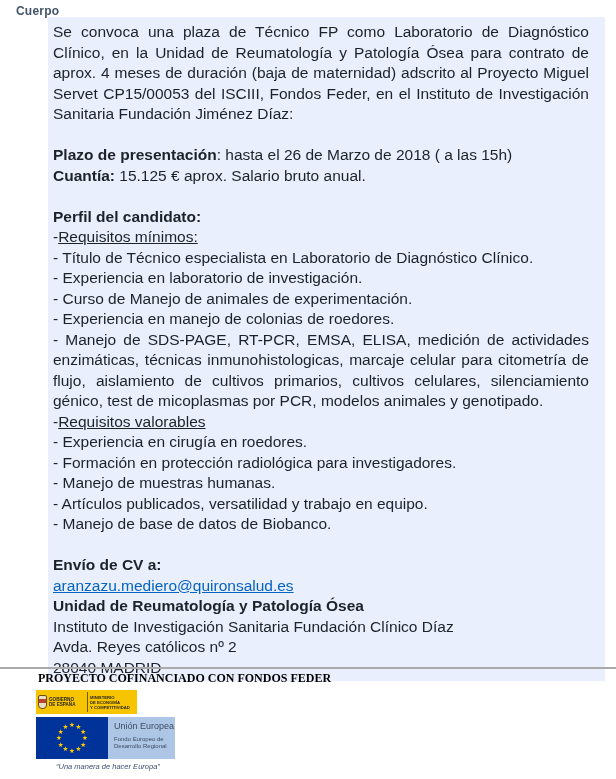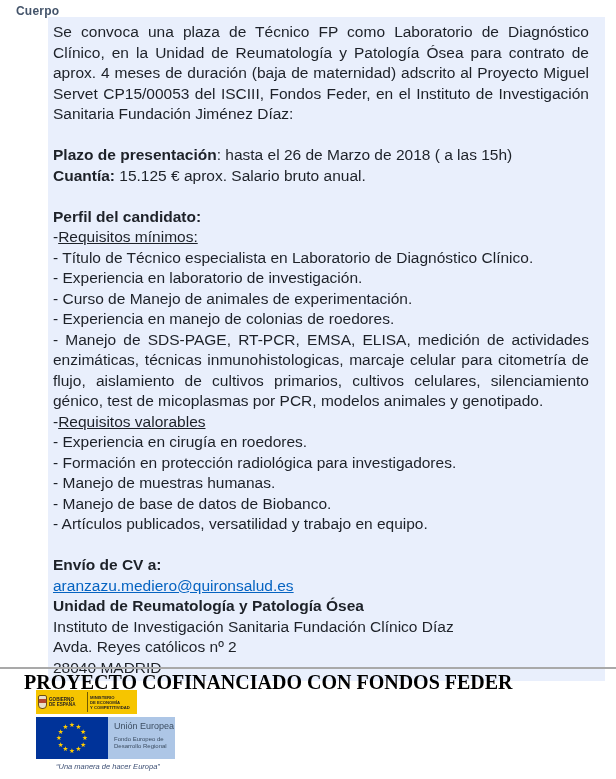--- a/index.html
+++ b/index.html
@@ -20,22 +20,22 @@
   .line { margin:0; }
   .spacer { height:20.5px; }
   .bold { font-weight:bold; }
   .ul { text-decoration:underline; }
   .link { color:#0563c1; text-decoration:underline; cursor:pointer;text-align:right; }
 
   .footer-divider {
     position:absolute; left:0; top:667px; width:616px; height:2px; background:#a9a9a9;
   }
   .footer-title {
-    position:absolute; left:24px; top:671px;
-    font-family:"Liberation Serif", serif; font-weight:bold; font-size:20px; color:#000000;
+    position:absolute; left:38px; top:671px;
+    font-family:"Liberation Serif", serif; font-weight:bold; font-size:12px; color:#000000;
   }
   .logo-row1 { position:absolute; left:36px; top:690px; width:139px; height:27px; display:flex;flex-direction:column; }
   .flag-strip { width:8px; height:27px;
     background:linear-gradient(180deg,#c60b1e 0 26%,#ffc400 26% 74%,#c60b1e 74% 100%); }
   .gob-yellow { width:101px; background:#f6c500; display:flex; align-items:center; box-sizing:border-box; padding:2px 2px; }
   .crest { width:9px; height:14px; margin-right:2px;
     background:linear-gradient(180deg,#e8dfc8 0 22%,#b5452f 22% 62%,#e8dfc8 62% 100%);
     border:1px solid #6d4e12; border-radius:2px 2px 4px 4px; box-sizing:border-box; }
   .gob-text { font-size:4.6px; line-height:5.4px; font-weight:bold; color:#231f20; white-space:pre-line; width:36px; }
   .min-sep { width:1px; height:20px; background:rgba(0,0,0,0.55); margin:0 2px; }
@@ -75,22 +75,22 @@
     <div class="line"><span>-</span><span class="ul">Requisitos mínimos:</span></div>
     <div class="line">- Título de Técnico especialista en Laboratorio de Diagnóstico Clínico.</div>
     <div class="line">- Experiencia en laboratorio de investigación.</div>
     <div class="line">- Curso de Manejo de animales de experimentación.</div>
     <div class="line">- Experiencia en manejo de colonias de roedores.</div>
     <p class="p-just">- Manejo de SDS-PAGE, RT-PCR, EMSA, ELISA, medición de actividades enzimáticas, técnicas inmunohistologicas, marcaje celular para citometría de flujo, aislamiento de cultivos primarios, cultivos celulares, silenciamiento génico, test de micoplasmas por PCR, modelos animales y genotipado.</p>
     <div class="line"><span>-</span><span class="ul">Requisitos valorables</span></div>
     <div class="line">- Experiencia en cirugía en roedores.</div>
     <div class="line">- Formación en protección radiológica para investigadores.</div>
     <div class="line">- Manejo de muestras humanas.</div>
+    <div class="line">- Artículos publicados, versatilidad y trabajo en equipo.</div>
     <div class="line">- Manejo de base de datos de Biobanco.</div>
-    <div class="line">- Artículos publicados, versatilidad y trabajo en equipo.</div>
     <div class="spacer"></div>
 
     <div class="line bold">Envío de CV a:</div>
     <div class="line"><a class="link">aranzazu.mediero@quironsalud.es</a></div>
     <div class="line bold">Unidad de Reumatología y Patología Ósea</div>
     <div class="line">Instituto de Investigación Sanitaria Fundación Clínico Díaz</div>
     <div class="line">Avda. Reyes católicos nº 2</div>
     <div class="line">28040 MADRID</div>
   </div>
 

